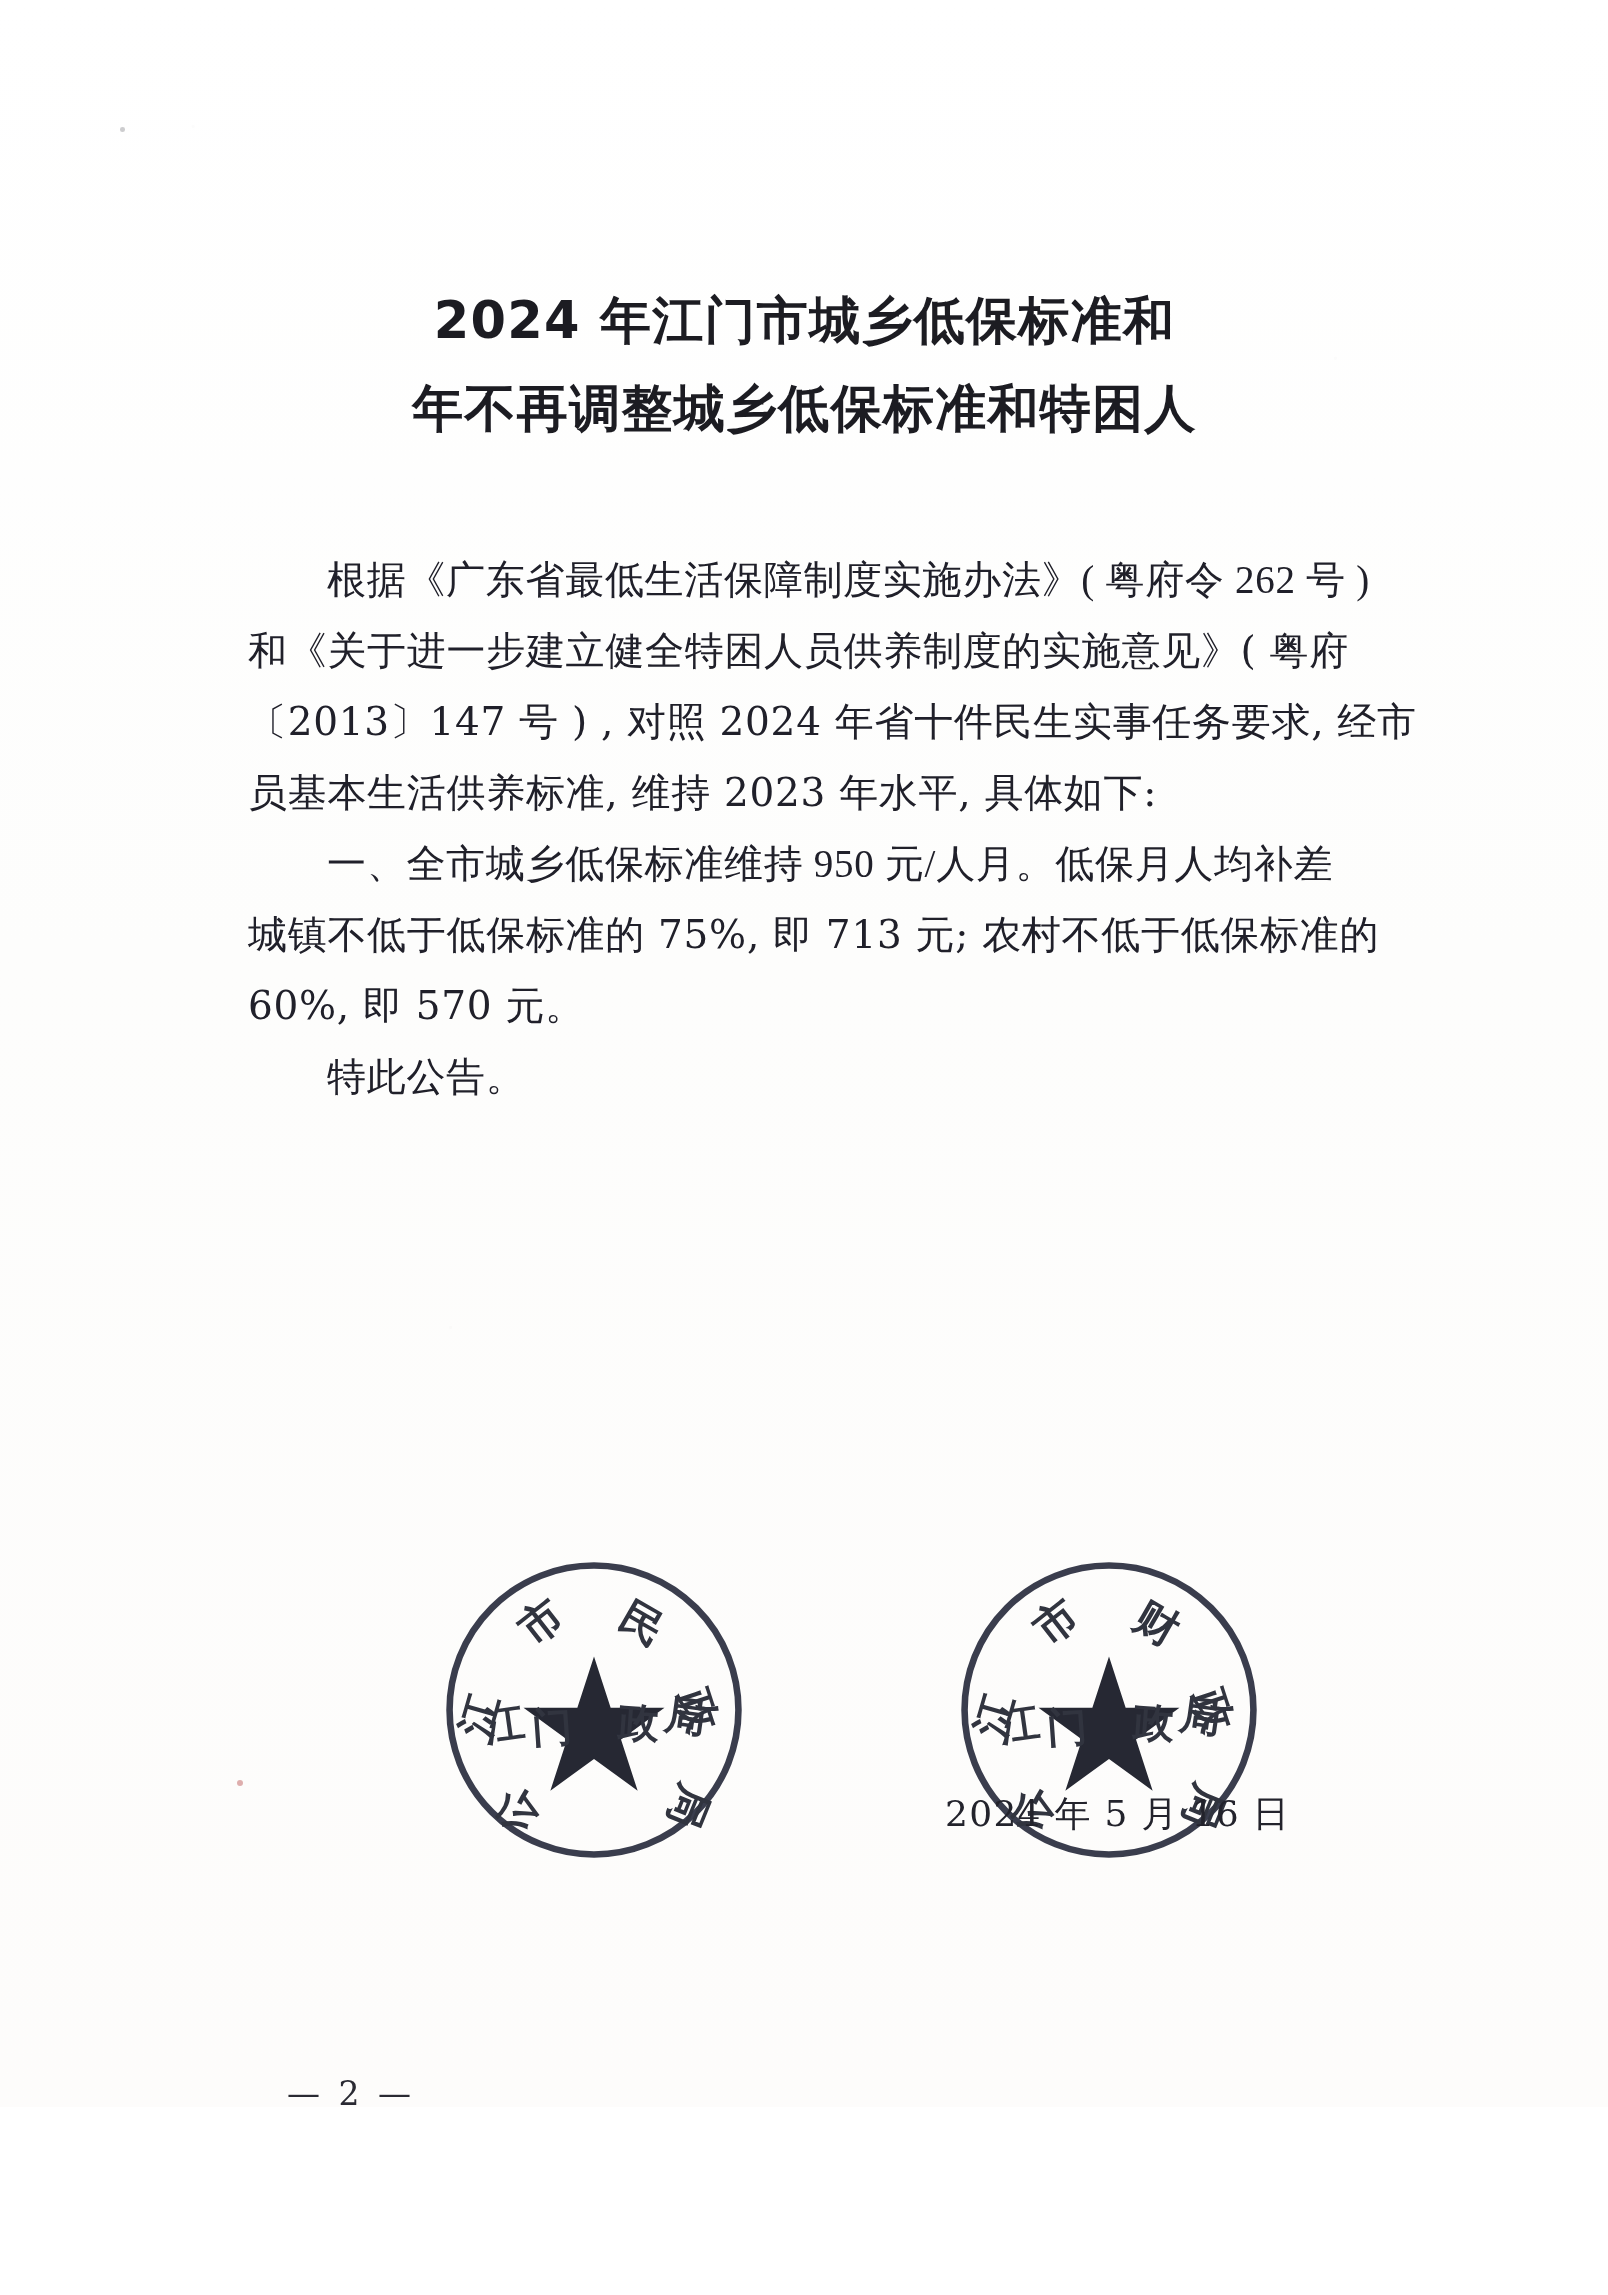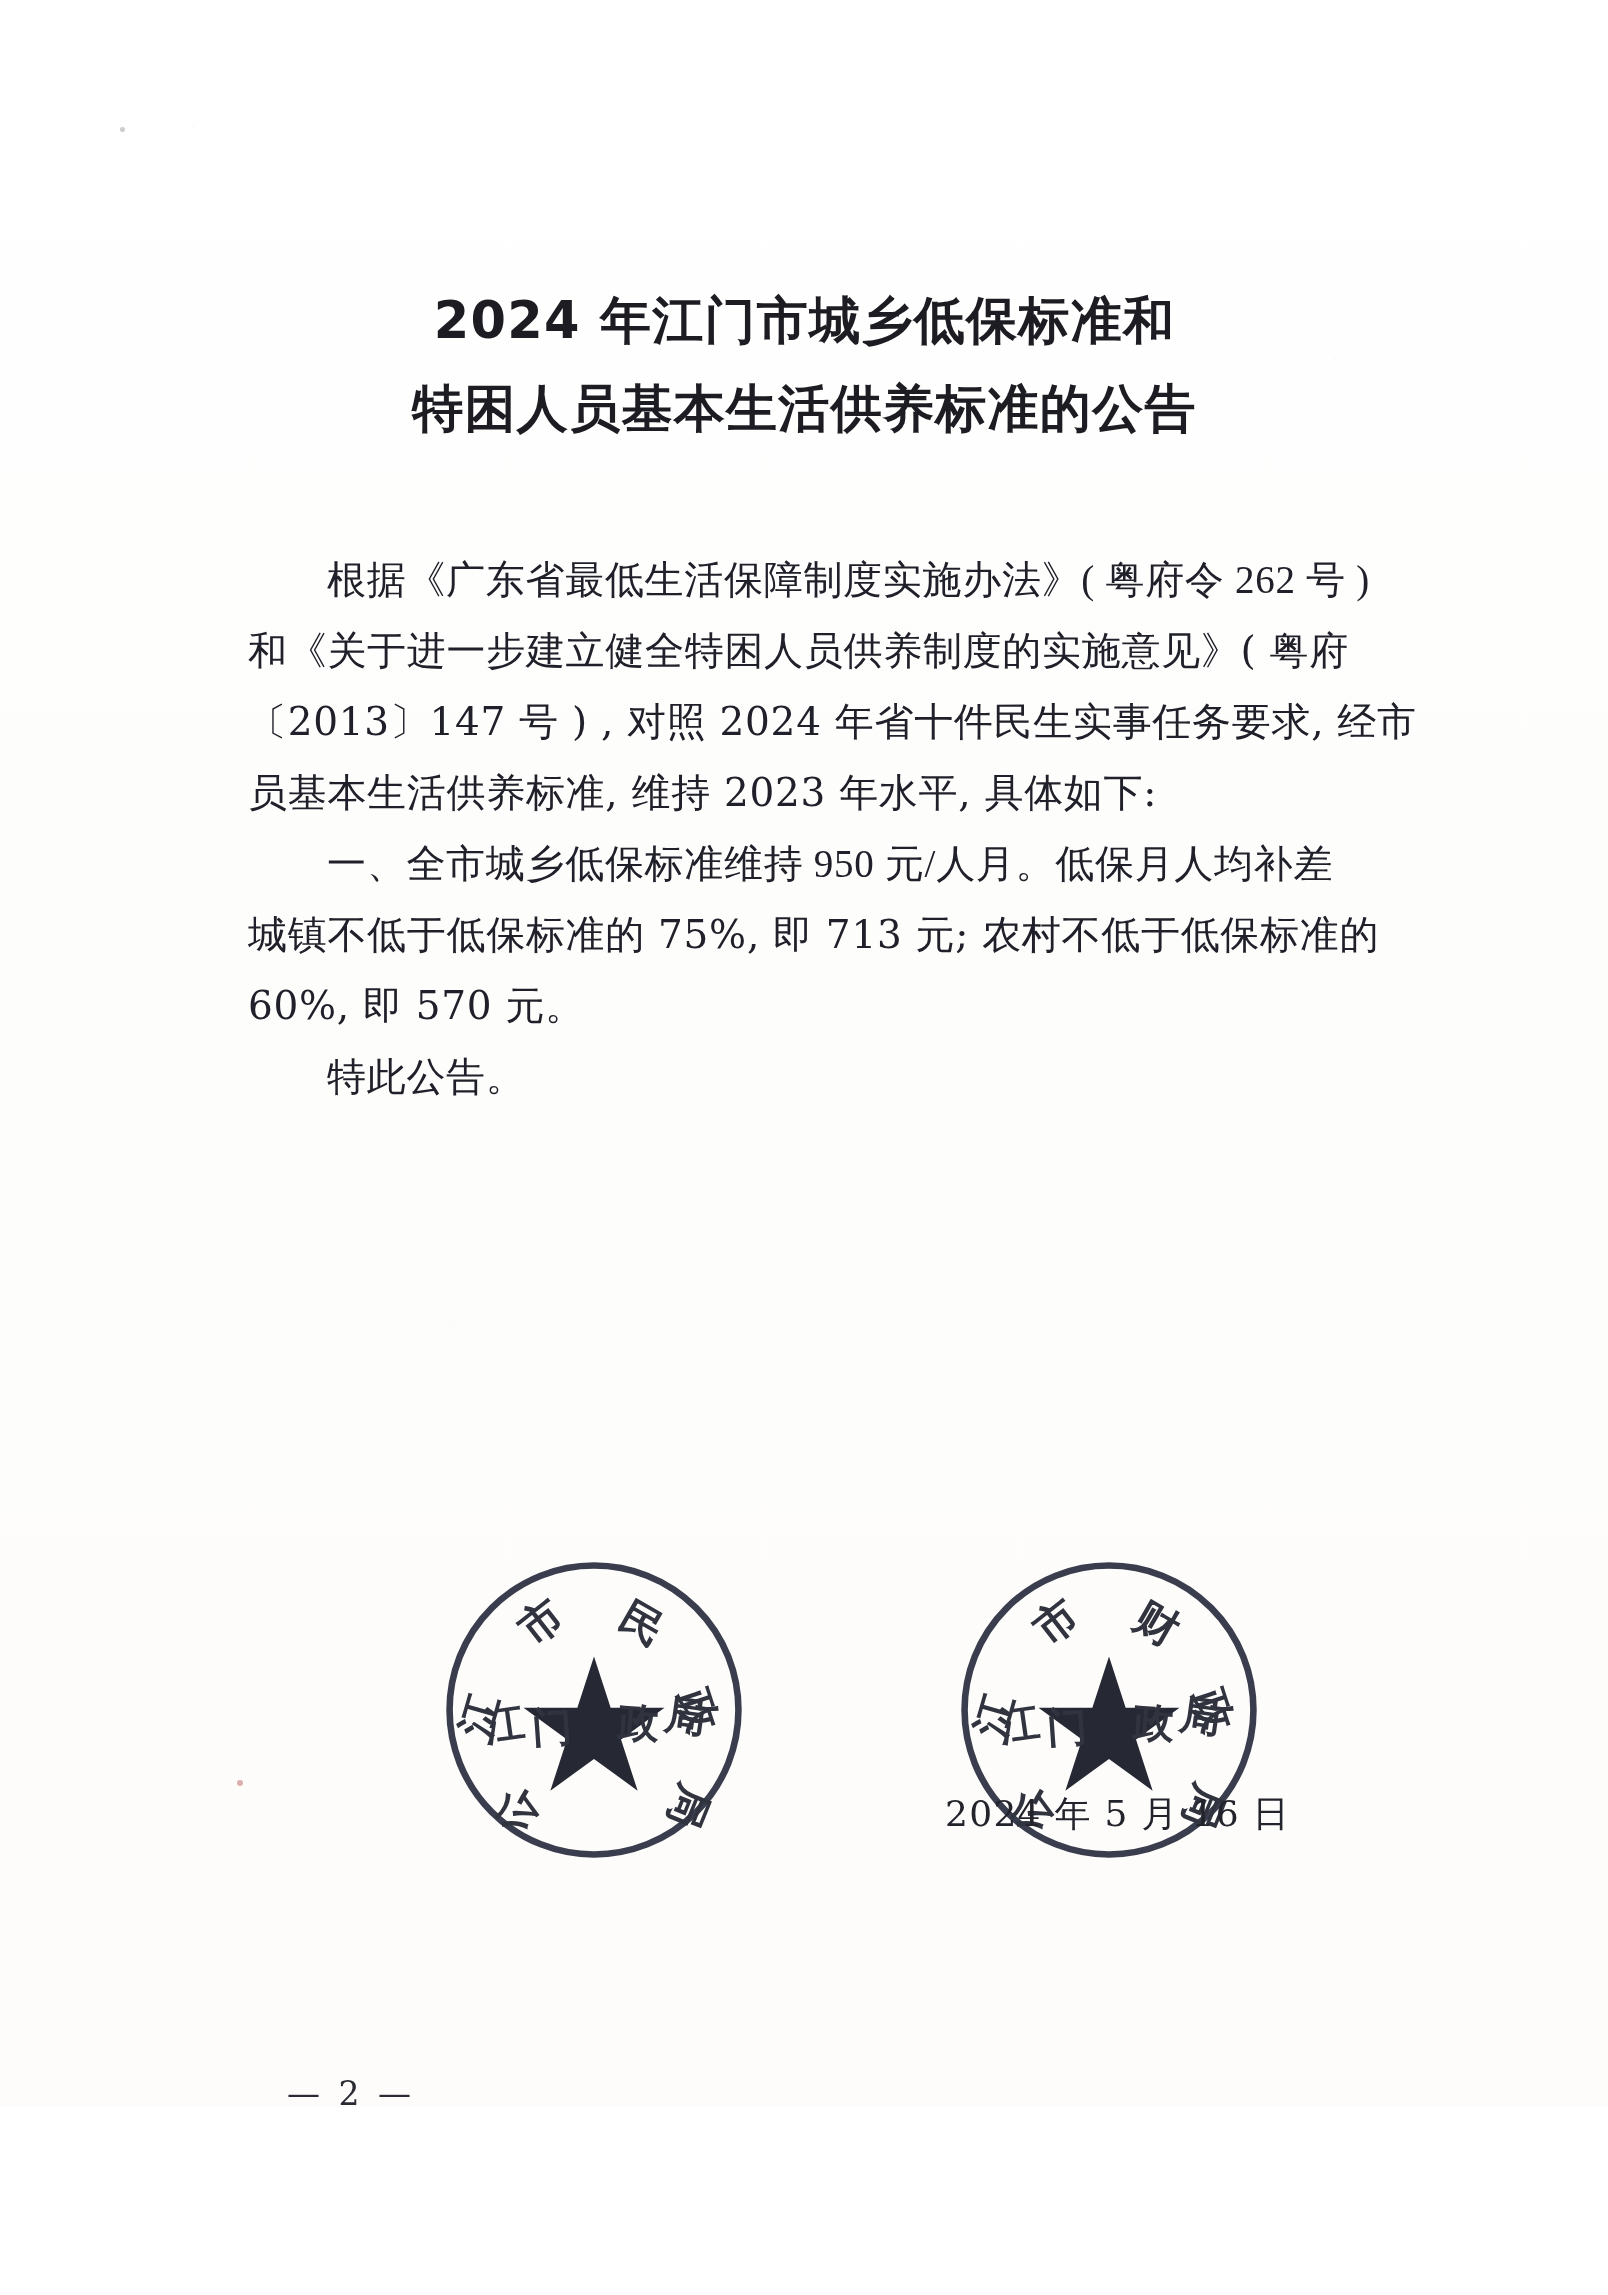--- a/index.html
+++ b/index.html
@@ -121,21 +121,21 @@
 
 <div id="page">
 
   <div id="paper-grain"></div>
   <div class="speck speck-a"></div>
   <div class="speck speck-b"></div>
   <div class="speck speck-c"></div>
 
   <div id="title-block">
     <div class="title-line">2024 年江门市城乡低保标准和</div>
-    <div class="title-line">特困人员基本生活供养标准的公告</div>
+    <div class="title-line">年不再调整城乡低保标准和特困人</div>
   </div>
 
   <div id="body-block">
 
     <div>
       <div class="body-line indent">根据《广东省最低生活保障制度实施办法》( 粤府令 262 号 )</div>
       <div class="body-line">和《关于进一步建立健全特困人员供养制度的实施意见》( 粤府</div>
       <div class="body-line">〔2013〕147 号 ) , 对照 2024 年省十件民生实事任务要求, 经市</div>
       <div class="body-line">员基本生活供养标准, 维持 2023 年水平, 具体如下:</div>
     </div>

